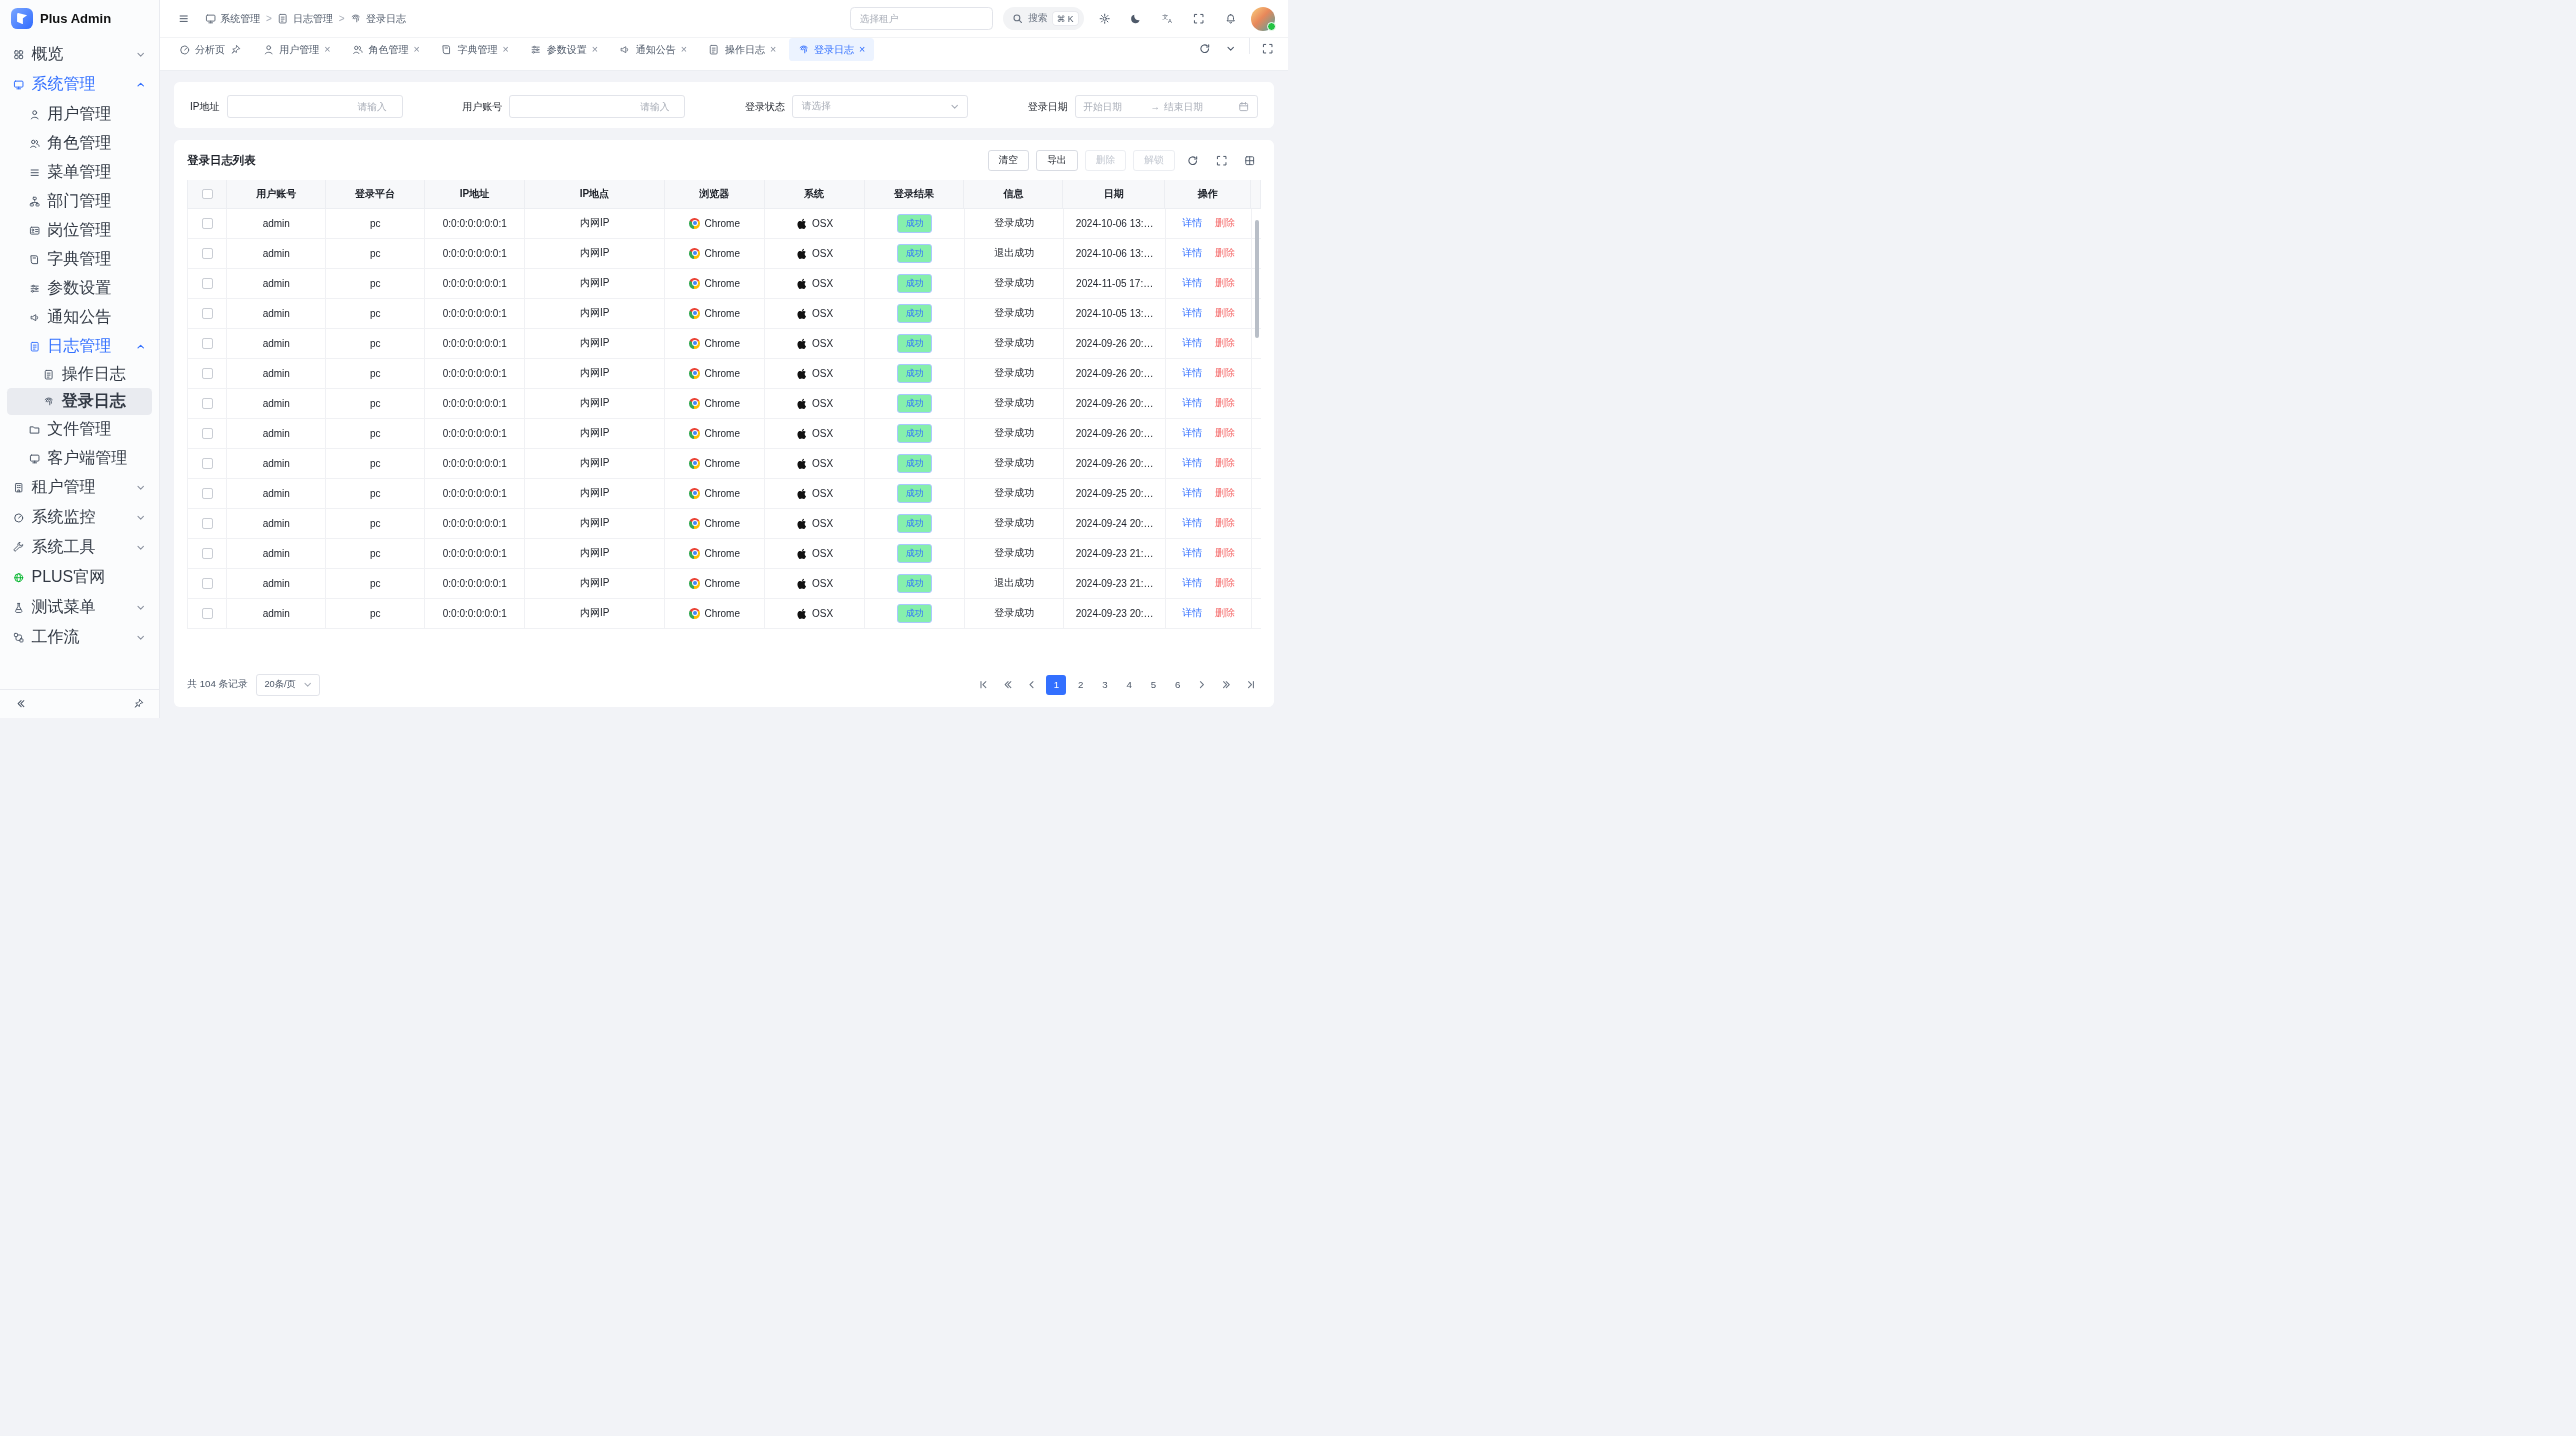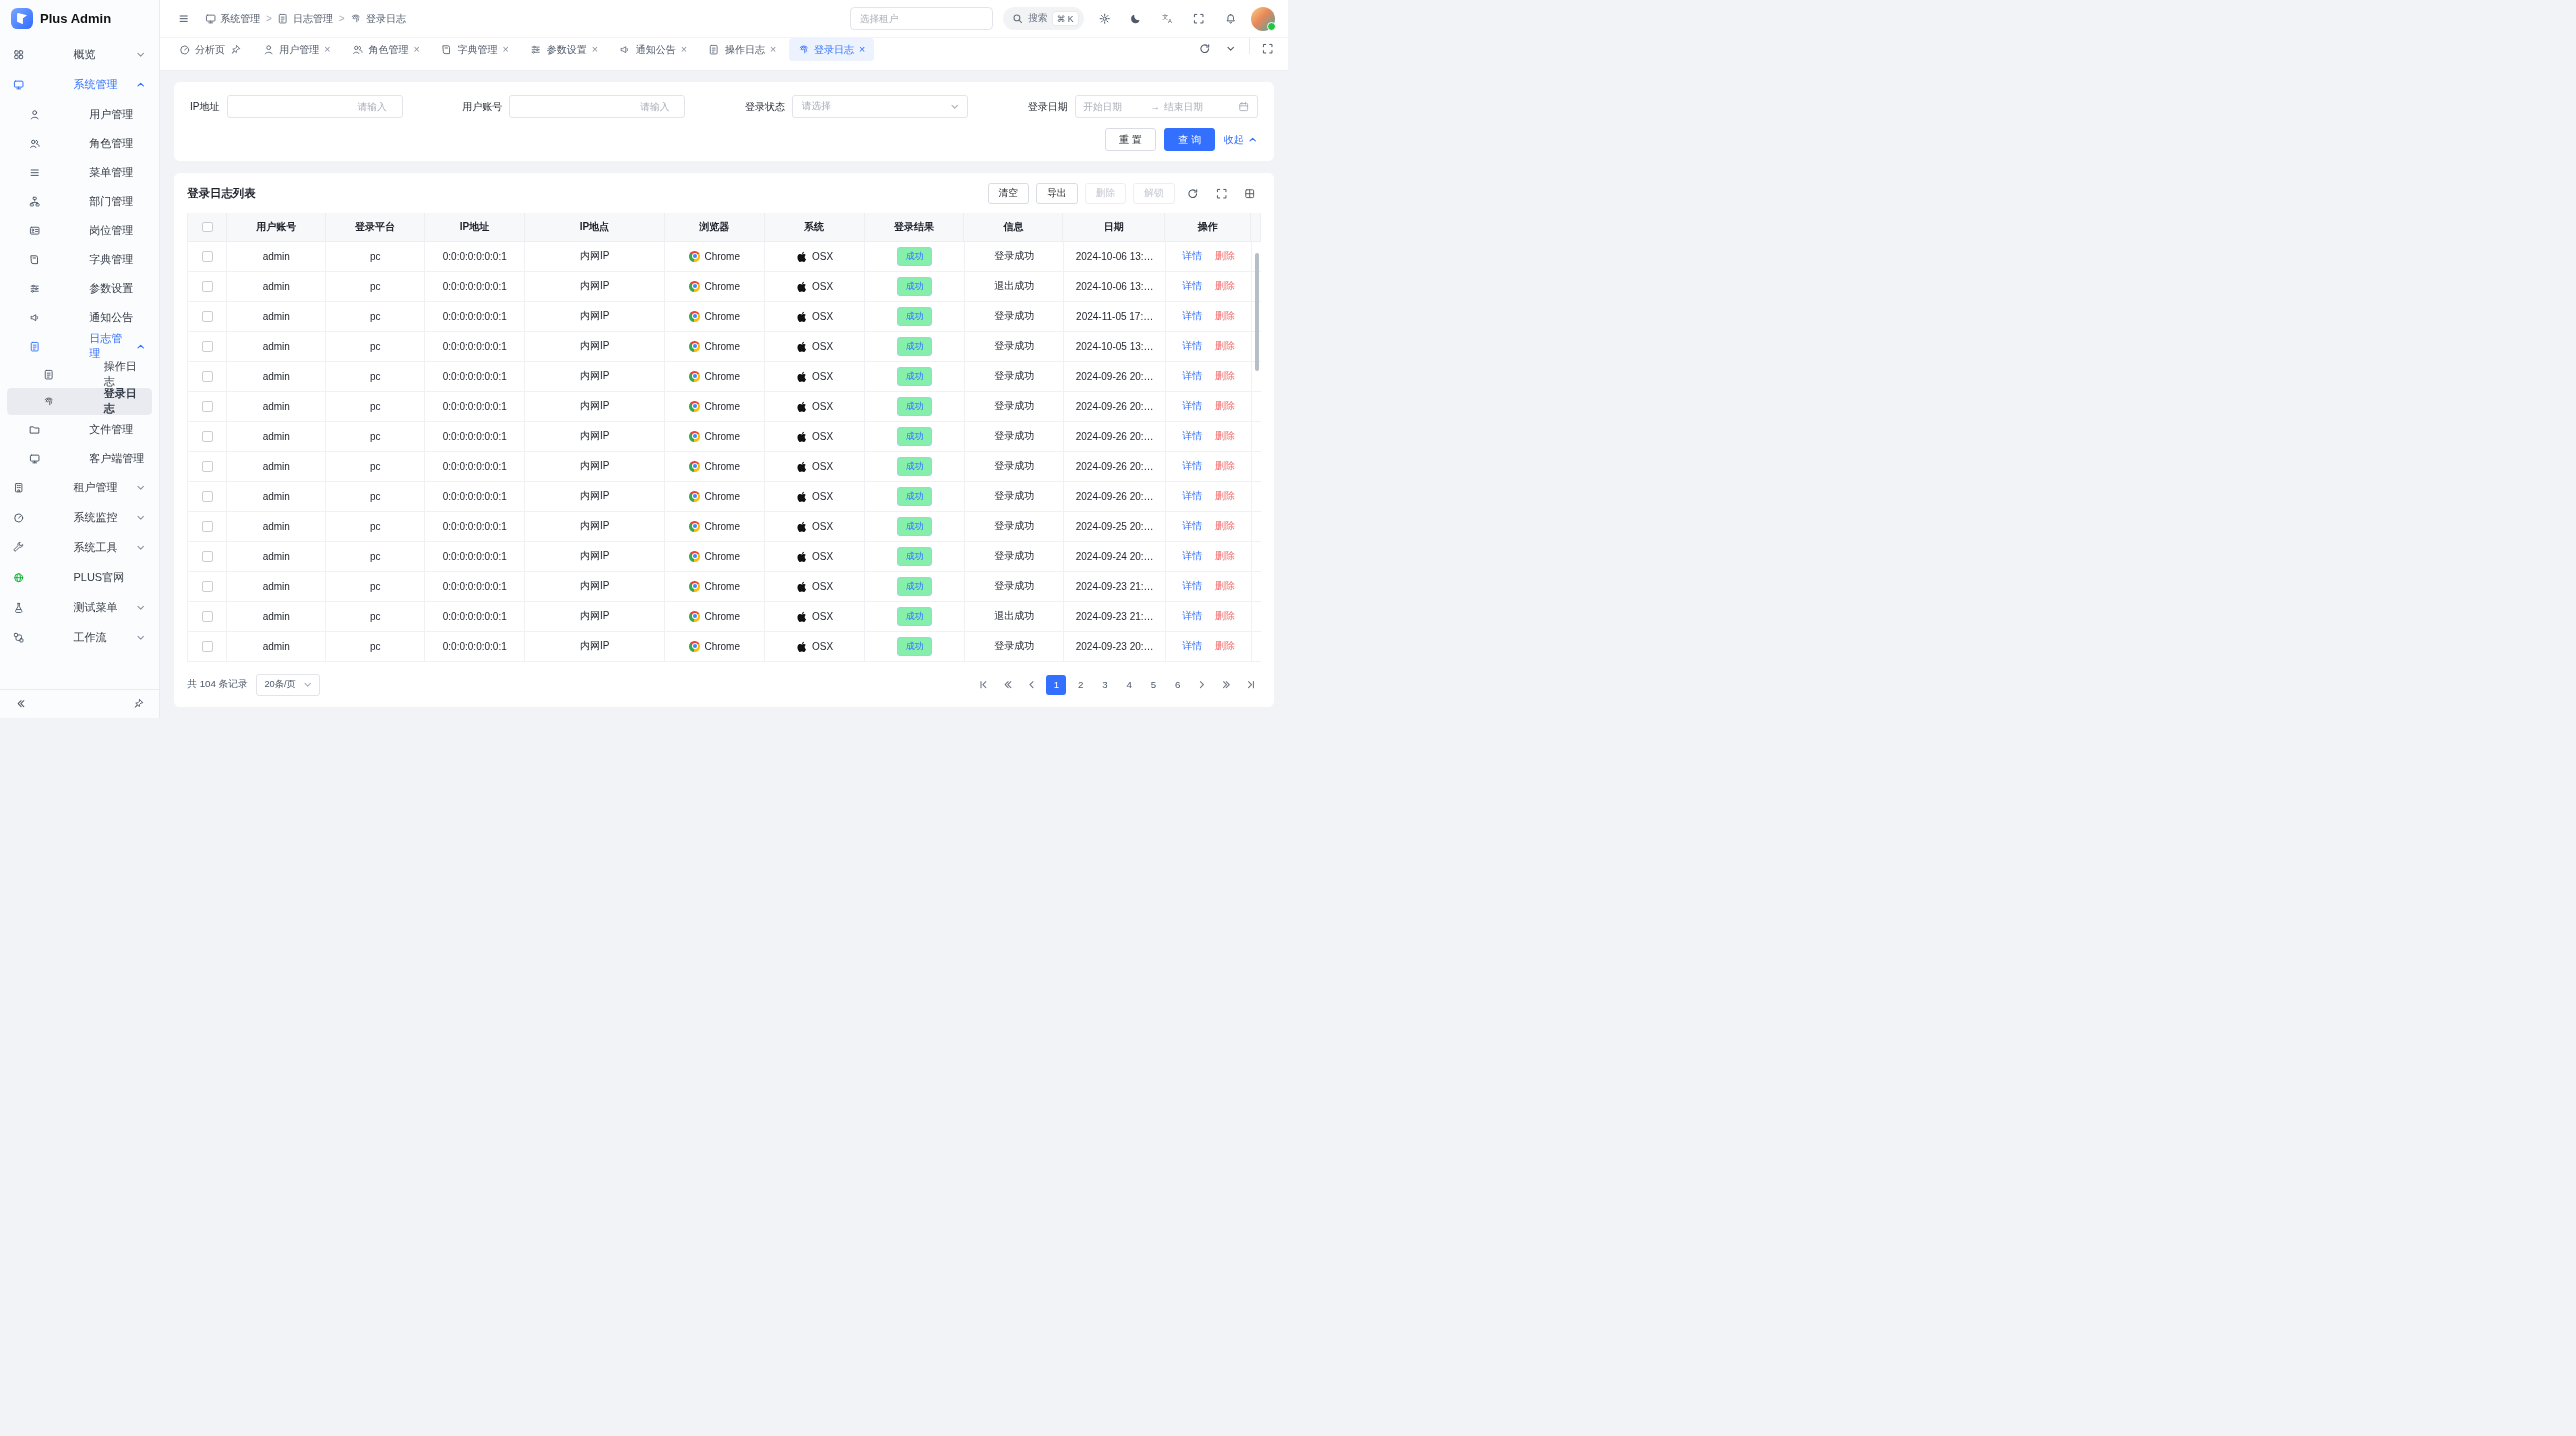--- a/index.html
+++ b/index.html
@@ -12,21 +12,21 @@
 
   
   .sidebar{width:160px;background:#fbfcfd;border-right:0.7px solid #e9ebf0;display:flex;flex-direction:column;flex:none;}
   .logo-row{height:37px;display:flex;align-items:center;gap:7.2px;padding:0 11.4px;flex:none;text-align:right;}
   .logo-mark{width:21.5px;height:21.5px;border-radius:6.4px;background:linear-gradient(135deg,#7aa6ff,#2f6bff);position:relative;flex:none;}
   .logo-mark::after{content:"";position:absolute;left:5.7px;top:5px;width:10px;height:11.4px;background:#fff;clip-path:polygon(0 0,100% 22%,58% 48%,58% 100%,0 78%);border-radius:1.4px;}
   .logo-text{font-size:13px;font-weight:700;color:#111;}
   .menu{flex:1;overflow:hidden;padding:2.9px 7.2px;}
   .s-item{display:flex;align-items:center;gap:7.2px;border-radius:4.3px;padding:0 5.7px;color:#333a45;cursor:pointer;}
   .s-item .ic{color:#4e5969;}
-  .s-item .lbl{flex:1;font-size:11px;margin-left:42px;}
+  .s-item .lbl{flex:1;font-size:16px;}
   .s-item .chev{color:#8a919f;}
   .lv1{height:30px;}
   .lv2{height:29px;padding-left:21.5px;}
   .lv3{height:27px;padding-left:36px;}
   .s-item.blue,.s-item.blue .ic,.s-item.blue .chev{color:#3370ff;}
   .s-item.selected{background:#e9ebf0;font-weight:600;}
   .s-item.green .ic{color:#00b42a;}
   .side-bottom{height:29px;border-top:0.7px solid #e9ebf0;display:flex;align-items:center;justify-content:space-between;padding:0 10px;color:#6b7482;flex:none;}
 
   
@@ -609,30 +609,20 @@
             <div class="f-daterange">
               <input placeholder="开始日期" style="">
               <span class="range-arrow">→</span>
               <input placeholder="结束日期" style="">
               <svg class="ic ic14" viewBox="0 0 16 16" width="11.4" height="11.4">
                   <use href="#i-calendar"></use>
                 </svg>
             </div>
           </div>
         </div>
-        <div class="filter-actions">
-          <button class="btn">重 置</button>
-          <button class="btn primary">查 询</button>
-          <span class="collapse-link">
-            <span>收起</span>
-            <svg class="ic ic12 up" viewBox="0 0 16 16" width="11.4" height="11.4">
-                <use href="#i-chev"></use>
-              </svg>
-          </span>
-        </div>
       </section>
 
       <section class="card table-card">
         <div class="t-toolbar">
           <span class="t-title">登录日志列表</span>
           <div class="t-tools">
             <button class="btn sm">清空</button>
             <button class="btn sm">导出</button>
             <button class="btn sm disabled">删除</button>
             <button class="btn sm disabled">解锁</button>

